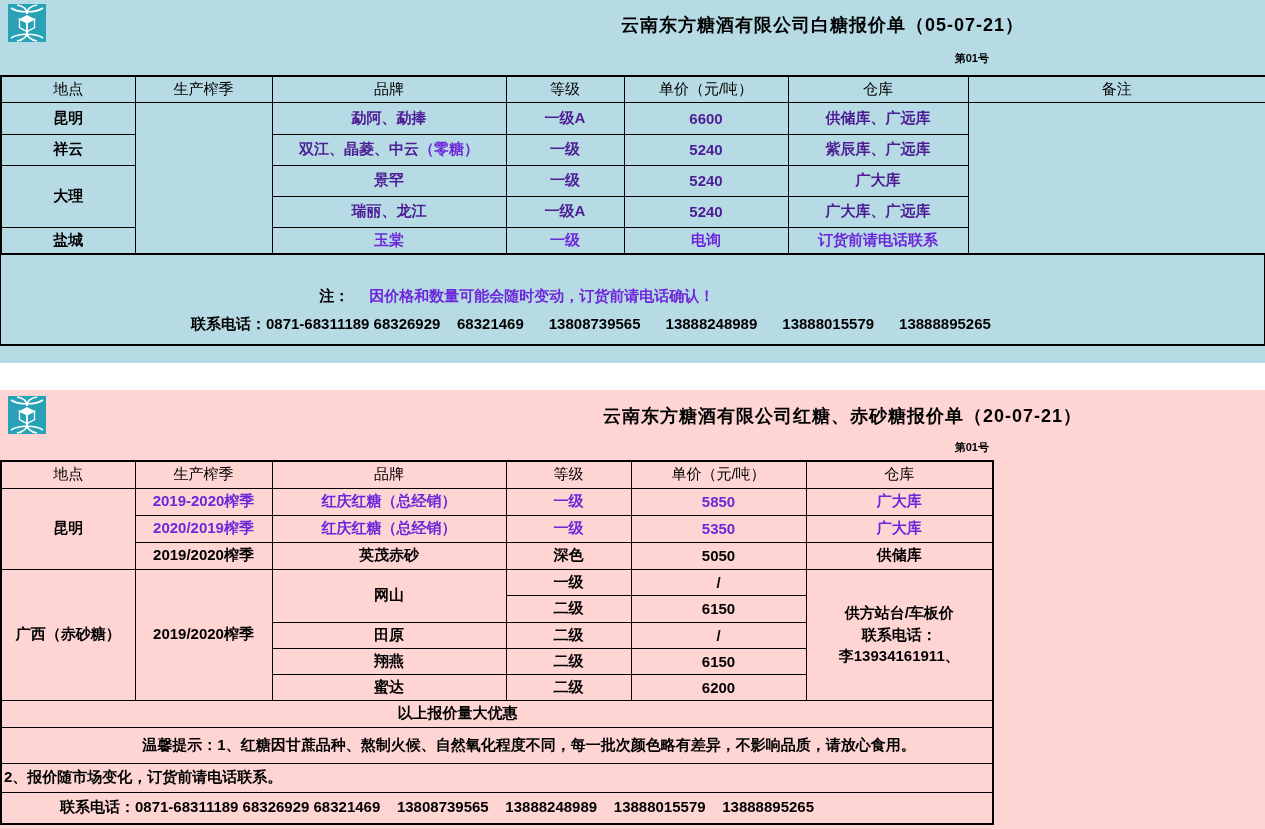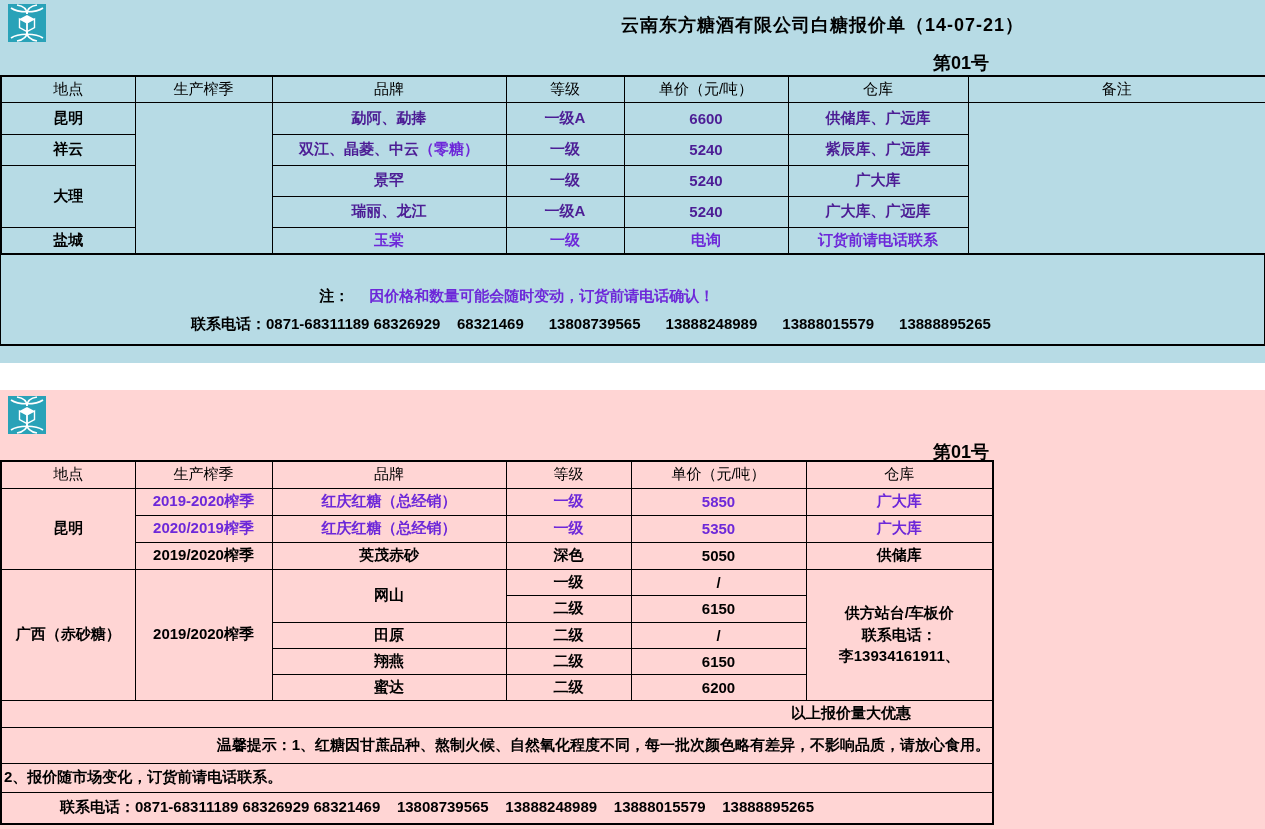--- a/index.html
+++ b/index.html
@@ -14,43 +14,43 @@
 
   .section { position:absolute; left:0; width:1265px; }
   #sec-white { top:0; height:363px; background:#b7dbe5; }
   #sec-pink  { top:390px; height:439px; background:#ffd5d4; }
 
   .logo { position:absolute; left:8px; top:4px; width:38px; height:38px; }
   #sec-pink .logo { top:6px; }
 
   .sheet-title { position:absolute; top:13px; left:380px; right:0; text-align:center; font-size:18px; letter-spacing:1px; }
   #sec-pink .sheet-title { top:14px; left:420px; }
-  .sheet-no { position:absolute; top:51px; left:0; right:276px; text-align:right; font-size:18px; }
+  .sheet-no { position:absolute; top:51px; left:0; right:276px; text-align:right; font-size:11px; }
   #sec-pink .sheet-no { top:50px; }
 
   table { border-collapse:collapse; table-layout:fixed; position:absolute; }
   td, th { border:1px solid #000; text-align:center; vertical-align:middle; font-size:15px; padding:0 2px; overflow:hidden; }
   th { font-weight:normal; }
 
   #ws-table { left:0; top:75px; width:1265px; border:2px solid #000; }
   #bs-table { left:0; top:70px; width:992px;  border:2px solid #000; }
 
   .c-blue { color:#4c1d95; }
   .c-red  { color:#6d28d9; }
 
   
   .ws-notes {
     position:absolute; left:0; top:253px; width:1265px; height:93px;
     border-left:1px solid #000; border-right:1px solid #000; border-bottom:2px solid #000;
   }
   .ws-note-line { position:absolute; left:285px; top:17px; font-size:15px; white-space:pre; }
   .ws-note-line .note-text { margin-left:20px; }
   .ws-contact  { position:absolute; left:190px; top:62px; font-size:15px; white-space:pre; }
-  .bulk-cell { padding-right:81px;text-align:right; }
-  .tip1-cell { text-align:right; padding-left:66px; }
+  .bulk-cell { padding-right:81px; }
+  .tip1-cell { text-align:center; padding-left:66px; }
   .tip2-cell { text-align:left; }
   .contact-cell { text-align:left; padding-left:58px; white-space:pre; }
 
   .wh-merged div { line-height:1.45; font-size:15px; }
 </style>
 </head>
 <body>
 
 <div id="stage">
 
@@ -64,21 +64,21 @@
         <path d="M3 4 C10 9 28 9 35 4"></path>
         <path d="M19 28 C19 33 15 36 9 37"></path>
         <path d="M19 28 C19 33 23 36 29 37"></path>
         <path d="M3 34 C10 29 28 29 35 34"></path>
       </g>
       <polygon points="19,11 26.5,15 19,19 11.5,15" fill="#ffffff"></polygon>
       <polygon points="11.5,15 19,19 19,27.5 11.5,23.5" fill="none" stroke="#ffffff" stroke-width="1.4"></polygon>
       <polygon points="26.5,15 19,19 19,27.5 26.5,23.5" fill="none" stroke="#ffffff" stroke-width="1.4"></polygon>
     </svg>
 
-    <div class="sheet-title">云南东方糖酒有限公司白糖报价单（14-07-21）</div>
+    <div class="sheet-title">云南东方糖酒有限公司白糖报价单（05-07-21）</div>
     <div class="sheet-no">第01号</div>
 
     <table id="ws-table">
       <colgroup>
         <col style="width:134px">
           <col style="width:137px">
           <col style="width:234px">
         <col style="width:118px">
           <col style="width:164px">
           <col style="width:180px">
@@ -151,20 +151,21 @@
         <path d="M3 4 C10 9 28 9 35 4"></path>
         <path d="M19 28 C19 33 15 36 9 37"></path>
         <path d="M19 28 C19 33 23 36 29 37"></path>
         <path d="M3 34 C10 29 28 29 35 34"></path>
       </g>
       <polygon points="19,11 26.5,15 19,19 11.5,15" fill="#ffffff"></polygon>
       <polygon points="11.5,15 19,19 19,27.5 11.5,23.5" fill="none" stroke="#ffffff" stroke-width="1.4"></polygon>
       <polygon points="26.5,15 19,19 19,27.5 26.5,23.5" fill="none" stroke="#ffffff" stroke-width="1.4"></polygon>
     </svg>
 
+    <div class="sheet-title">云南东方糖酒有限公司红糖、赤砂糖报价单（20-07-21）</div>
     <div class="sheet-no">第01号</div>
 
     <table id="bs-table">
       <colgroup>
         <col style="width:134px">
           <col style="width:137px">
           <col style="width:234px">
         <col style="width:125px">
           <col style="width:175px">
           <col style="width:187px">

